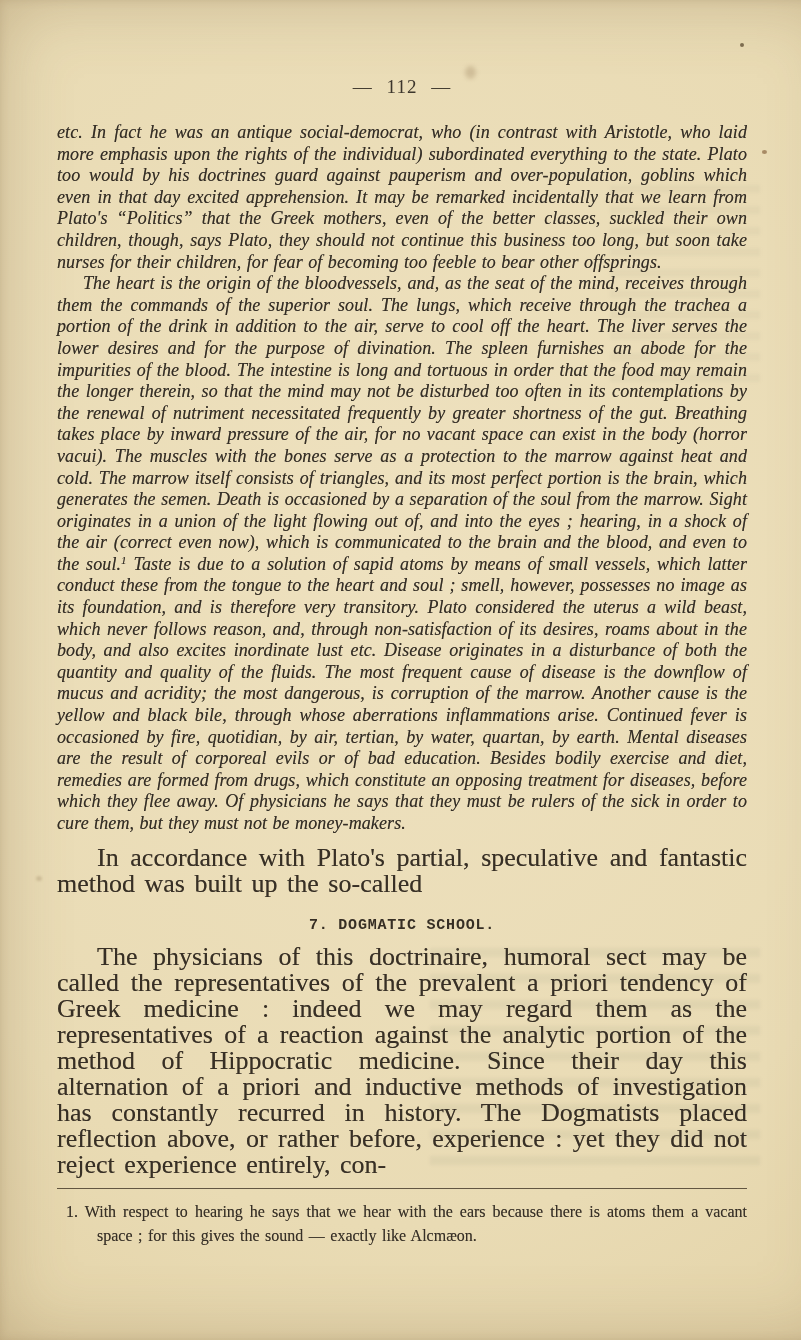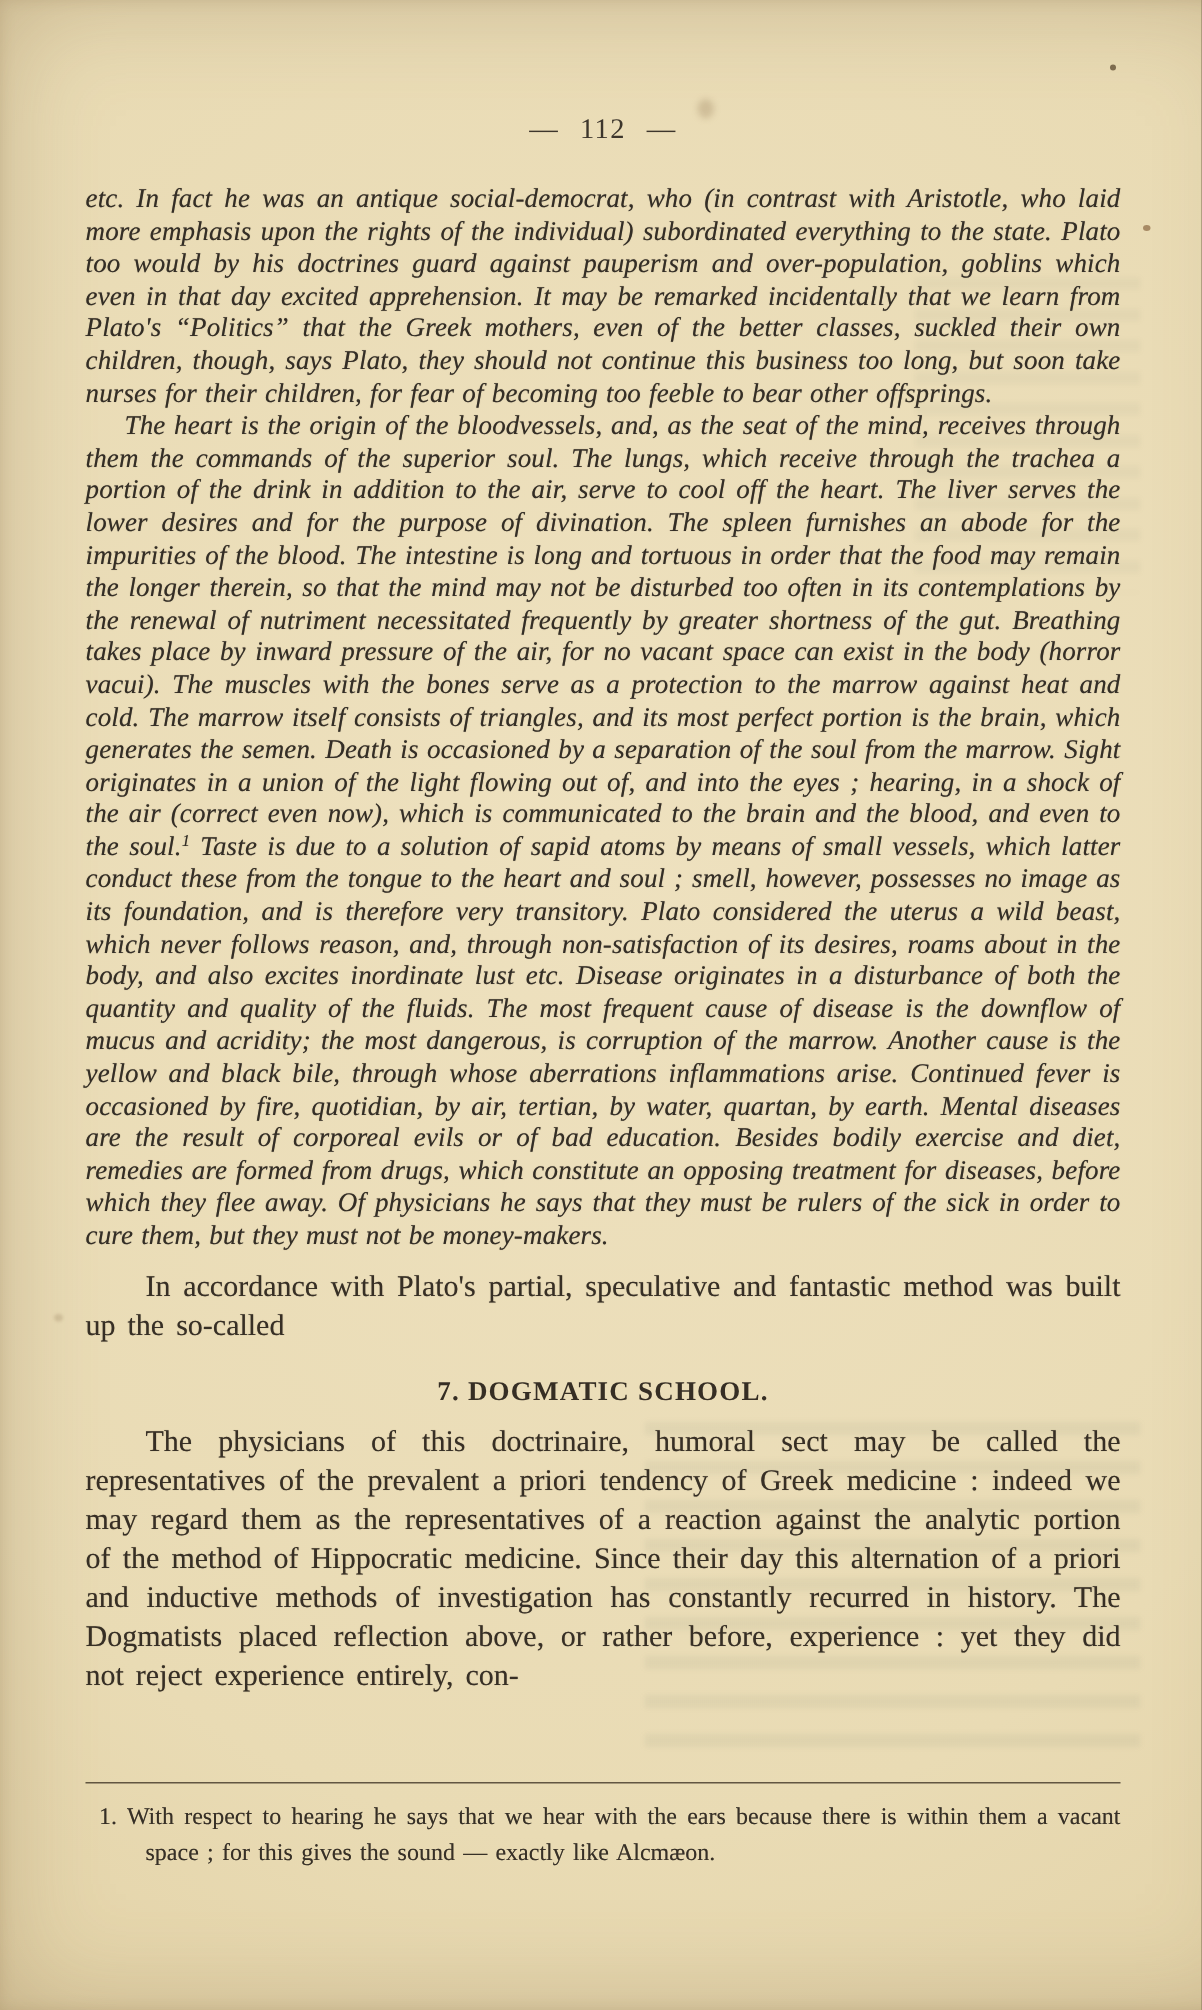--- a/index.html
+++ b/index.html
@@ -46,36 +46,37 @@
     text-align: justify;
     word-spacing: 0.8px;
     letter-spacing: 0.1px;
     margin: 0;
     color: #342e26;
     text-shadow: 0 0 0.5px rgba(52, 46, 38, 0.55);
     font-style: italic;
   }
   .small-print.indent { text-indent: 26px; }
   .large-print {
-    font-size: 20px;
+    font-size: 26px;
     line-height: 26px;
     text-align: justify;
     word-spacing: 3px;
     margin: 10px 0 0 0;
     color: #372f25;
     text-shadow: 0 0 0.5px rgba(55, 47, 37, 0.5);
   }
   .large-print.indent { text-indent: 40px; }
   .section-heading {
     margin: 20px 0 4px 0;
     text-align: center;
-    font-size: 18px;
+    font-size: 15px;
     font-weight: bold;
     letter-spacing: 0.8px;
     color: #362e24;
+    font-family: Liberation Mono, monospace;
   }
   sup.fnref {
     font-size: 11px;
     line-height: 0;
     vertical-align: 6px;
   }
   .footnote-block {
     position: absolute;
     left: 57px;
     top: 1188px;
@@ -150,16 +151,16 @@
     <p class="large-print indent">In accordance with Plato's partial, speculative and fantastic method was built up the so-called</p>
 
     <h2 class="section-heading">7. DOGMATIC SCHOOL.</h2>
 
     <p class="large-print indent">The physicians of this doctrinaire, humoral sect may be called the representatives of the prevalent a priori tendency of Greek medicine : indeed we may regard them as the representatives of a reaction against the analytic portion of the method of Hippocratic medicine. Since their day this alternation of a priori and inductive methods of investigation has constantly recurred in history. The Dogmatists placed reflection above, or rather before, experience : yet they did not reject experience entirely, con-</p>
 
   </div>
 
   <div class="footnote-block">
     <hr class="footnote-rule">
-    <p class="footnote-text"><span>1.</span> <span>With respect to hearing he says that we hear with the ears because there is within them a vacant space ; for this gives the sound — exactly like Alcmæon.</span></p>
+    <p class="footnote-text"><span>1.</span> <span>With respect to hearing he says that we hear with the ears because there is atoms them a vacant space ; for this gives the sound — exactly like Alcmæon.</span></p>
   </div>
 
 </div>
 
 </body></html>

